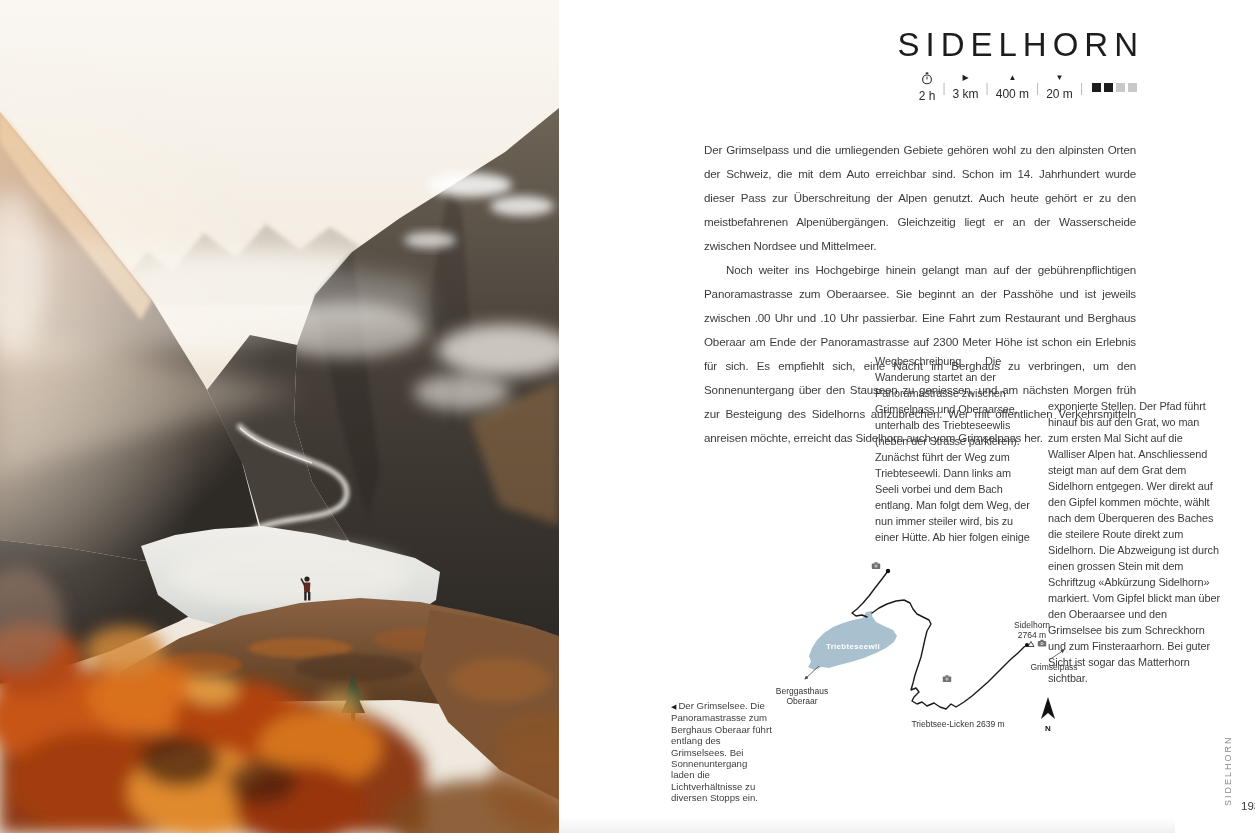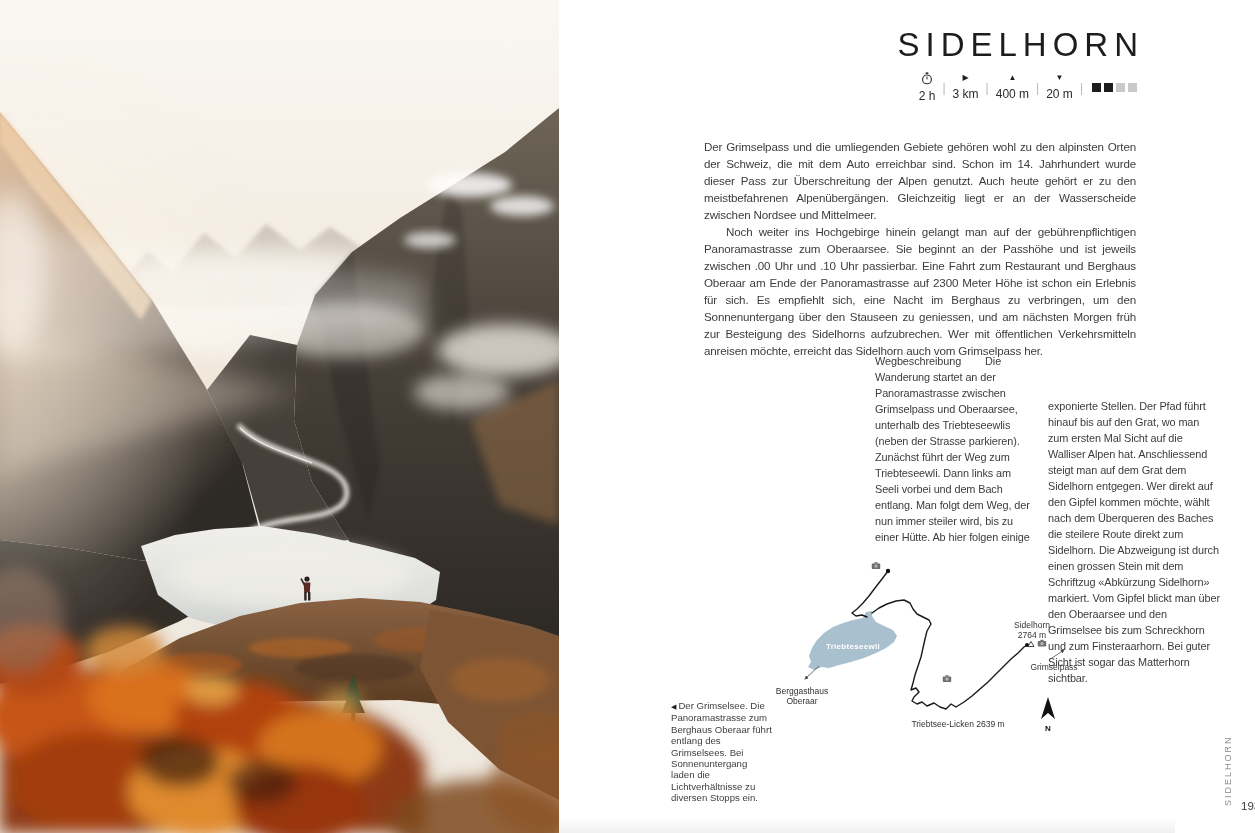--- a/index.html
+++ b/index.html
@@ -14,21 +14,21 @@
   .stats{position:absolute;top:72px;right:38px;display:flex;align-items:center;gap:7px;
          font-size:12px;color:#2b2b2b;white-space:nowrap;}
   .stats .sep{color:#b9b9b9;font-weight:300;}
   .stats .tri{font-size:8px;color:#1f1f1f;transform:translateY(-1px);}
   .stats .stat{display:flex;align-items:center;gap:4px;flex-direction:column;}
   .squares{display:flex;gap:3px;margin-left:2px;}
   .squares .sq{width:9px;height:9px;display:inline-block;}
   .squares .on{background:#1c1c1c;}
   .squares .off{background:#c9c9c9;}
   .intro{position:absolute;left:145px;top:138px;width:432px;color:#3c3c3c;
-         font-size:11.6px;line-height:17px;text-align:justify;letter-spacing:-0.15px;}
+         font-size:11.6px;line-height:24px;text-align:justify;letter-spacing:-0.15px;}
   .intro p{margin:0;}
   .intro p.ind{text-indent:22px;}
   .cols{position:absolute;left:316px;top:353px;display:flex;gap:16px;color:#3c3c3c;}
   .col{font-size:10.9px;line-height:16px;letter-spacing:-0.1px;}
   .col1{width:157px;}
   .col2{width:172px;margin-top:45px;}
   .route-head{margin-right:24px;}
   .map{position:absolute;left:206px;top:550px;}
   .map text{font-family:"Liberation Sans",sans-serif;font-size:8.5px;fill:#333;}
   .map text.lk{font-size:8px;font-weight:bold;fill:#ffffff;letter-spacing:.3px;}

